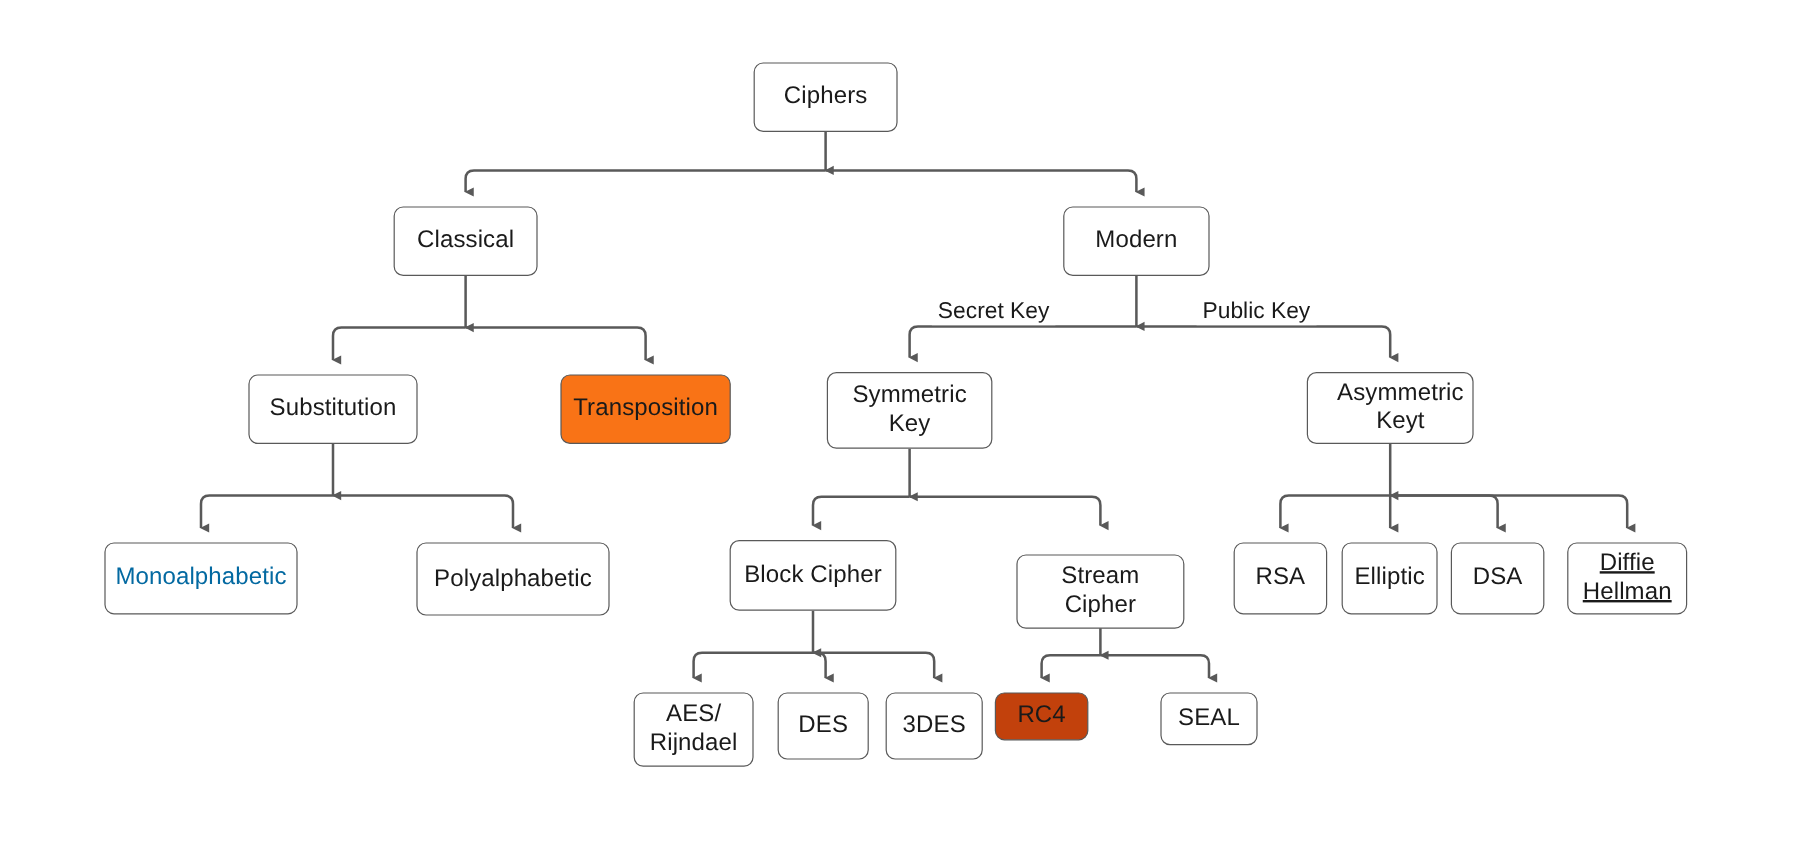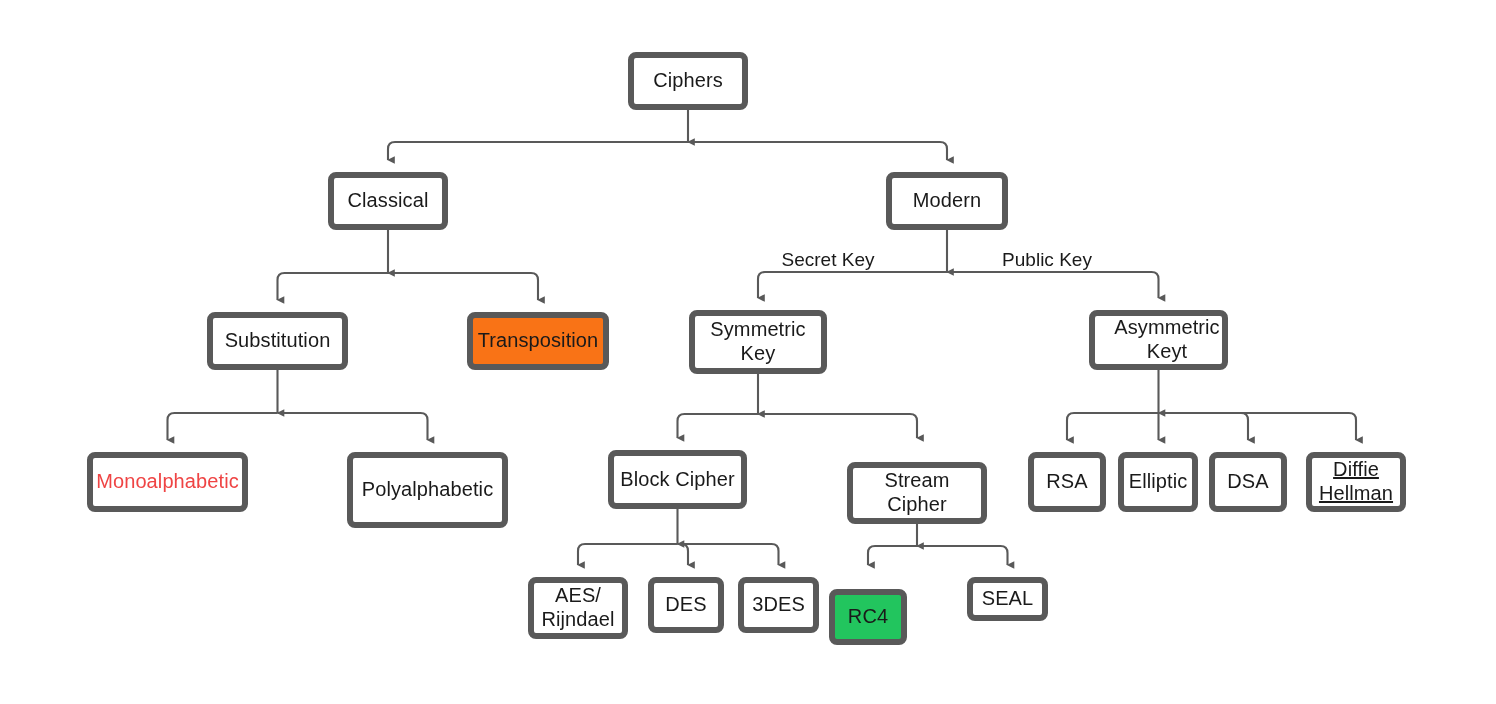--- a/index.html
+++ b/index.html
@@ -23,21 +23,21 @@
     left: 0;
     top: 0;
     width: 1496px;
     height: 704px;
     pointer-events: none;
   }
   .node {
     position: absolute;
     box-sizing: border-box;
     background: #ffffff;
-    border: 6px solid #ef4444;
+    border: 1px solid #ef4444;
     border-radius: 8px;
     display: flex;
     align-items: center;
     justify-content: center;
     text-align: center;
     color: #1a1a1a;
     font-family: "Liberation Sans", sans-serif;
     font-size: 20px;
     line-height: 1.18;
     letter-spacing: 0.1px;
@@ -100,35 +100,35 @@
   <div id="node-layer">
       <div class="node" style="left: 628px; top: 52px; width: 120px; height: 58px; border-color: rgb(89, 89, 89); background: rgb(255, 255, 255); color: rgb(26, 26, 26);">Ciphers</div>
       <div class="node" style="left: 328px; top: 172px; width: 120px; height: 58px; border-color: rgb(89, 89, 89); background: rgb(255, 255, 255); color: rgb(26, 26, 26); text-align: center;">Classical</div>
       <div class="node" style="left: 886px; top: 172px; width: 122px; height: 58px; border-color: rgb(89, 89, 89); background: rgb(255, 255, 255); color: rgb(26, 26, 26);">Modern</div>
       <div class="node" style="left: 207px; top: 312px; width: 141px; height: 58px; border-color: rgb(89, 89, 89); background: rgb(255, 255, 255); color: rgb(26, 26, 26);">Substitution</div>
       <div class="node" style="left: 467px; top: 312px; width: 142px; height: 58px; border-color: rgb(89, 89, 89); background: #f97316; color: rgb(26, 26, 26);">Transposition</div>
       <div class="node" style="left: 689px; top: 310px; width: 138px; height: 64px; border-color: rgb(89, 89, 89); background: rgb(255, 255, 255); color: rgb(26, 26, 26);">Symmetric
 Key</div>
       <div class="node" style="left: 1089px; top: 310px; width: 139px; height: 60px; border-color: rgb(89, 89, 89); background: rgb(255, 255, 255); color: rgb(26, 26, 26); padding-left: 19px;">Asymmetric
 Keyt</div>
-      <div class="node" style="left: 87px; top: 452px; width: 161px; height: 60px; border-color: rgb(89, 89, 89); background: rgb(255, 255, 255); color: #ef4444;">Monoalphabetic</div>
-      <div class="node" style="left: 347px; top: 452px; width: 161px; height: 76px; border-color: rgb(89, 89, 89); background: rgb(255, 255, 255); color: rgb(26, 26, 26);">Polyalphabetic</div>
+      <div class="node" style="left: 87px; top: 452px; width: 161px; height: 60px; border-color: rgb(89, 89, 89); background: rgb(255, 255, 255); color: #0369a1;">Monoalphabetic</div>
+      <div class="node" style="left: 347px; top: 452px; width: 161px; height: 61px; border-color: rgb(89, 89, 89); background: rgb(255, 255, 255); color: rgb(26, 26, 26);">Polyalphabetic</div>
       <div class="node" style="left: 608px; top: 450px; width: 139px; height: 59px; border-color: rgb(89, 89, 89); background: rgb(255, 255, 255); color: rgb(26, 26, 26);">Block Cipher</div>
       <div class="node" style="left: 847px; top: 450px; width: 140px; height: 62px; border-color: rgb(89, 89, 89); background: rgb(255, 255, 255); color: rgb(26, 26, 26); margin-top: 12px;">Stream
 Cipher</div>
       <div class="node" style="left: 1028px; top: 452px; width: 78px; height: 60px; border-color: rgb(89, 89, 89); background: rgb(255, 255, 255); color: rgb(26, 26, 26);">RSA</div>
       <div class="node" style="left: 1118px; top: 452px; width: 80px; height: 60px; border-color: rgb(89, 89, 89); background: rgb(255, 255, 255); color: rgb(26, 26, 26);">Elliptic</div>
       <div class="node" style="left: 1209px; top: 452px; width: 78px; height: 60px; border-color: rgb(89, 89, 89); background: rgb(255, 255, 255); color: rgb(26, 26, 26);">DSA</div>
       <div class="node" style="left: 1306px; top: 452px; width: 100px; height: 60px; border-color: rgb(89, 89, 89); background: rgb(255, 255, 255); color: rgb(26, 26, 26); text-decoration: underline;">Diffie
 Hellman</div>
       <div class="node" style="left: 528px; top: 577px; width: 100px; height: 62px; border-color: rgb(89, 89, 89); background: rgb(255, 255, 255); color: rgb(26, 26, 26);">AES/
 Rijndael</div>
       <div class="node" style="left: 648px; top: 577px; width: 76px; height: 56px; border-color: rgb(89, 89, 89); background: rgb(255, 255, 255); color: rgb(26, 26, 26);">DES</div>
       <div class="node" style="left: 738px; top: 577px; width: 81px; height: 56px; border-color: rgb(89, 89, 89); background: rgb(255, 255, 255); color: rgb(26, 26, 26);">3DES</div>
-      <div class="node" style="left: 829px; top: 577px; width: 78px; height: 56px; border-color: rgb(89, 89, 89); background: #22c55e; color: rgb(26, 26, 26); margin-top: 12px;">RC4</div>
+      <div class="node" style="left: 829px; top: 577px; width: 78px; height: 40px; border-color: rgb(89, 89, 89); background: #c2410c; color: rgb(26, 26, 26);">RC4</div>
       <div class="node" style="left: 967px; top: 577px; width: 81px; height: 44px; border-color: rgb(89, 89, 89); background: rgb(255, 255, 255); color: rgb(26, 26, 26);">SEAL</div>
     </div>
   <div id="label-layer">
       <div class="edge-label" style="left: 828px; top: 260px;">Secret Key</div>
       <div class="edge-label" style="left: 1047px; top: 260px;">Public Key</div>
     </div>
 
 </div>
 
 </body></html>

